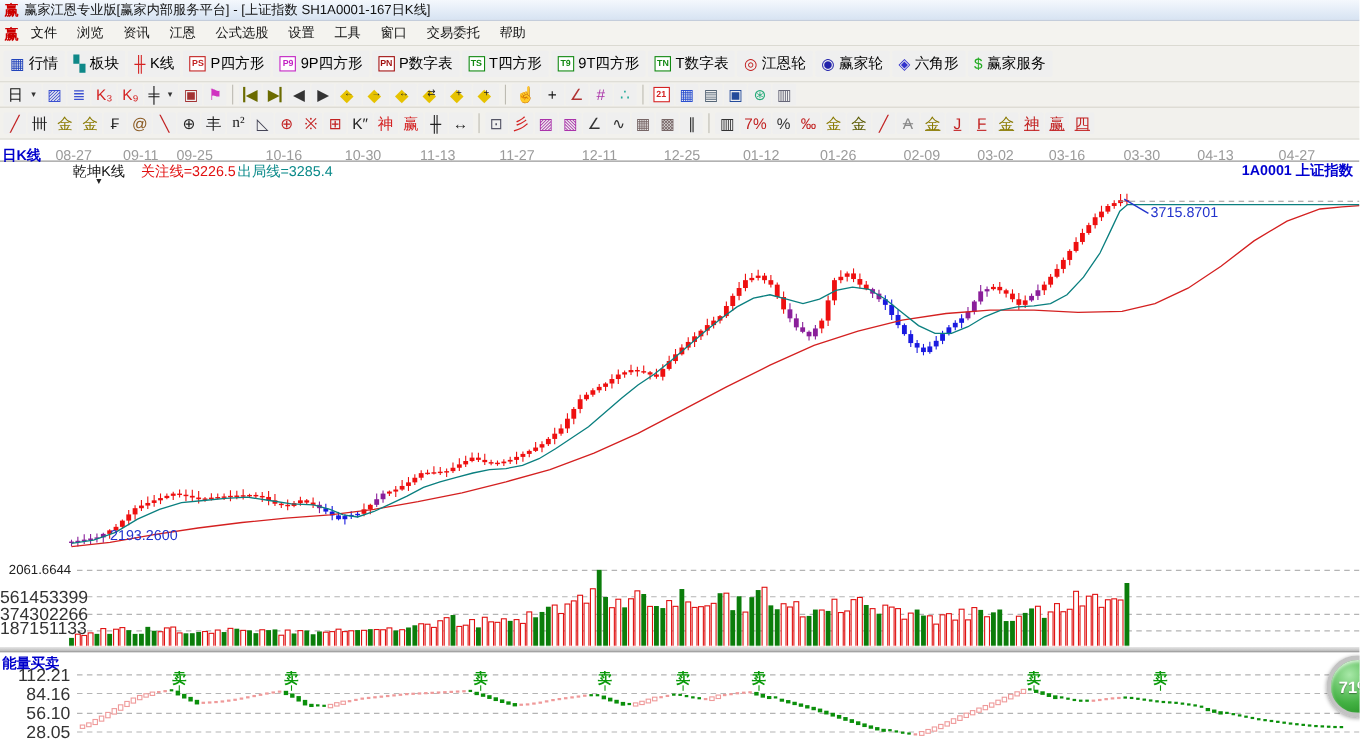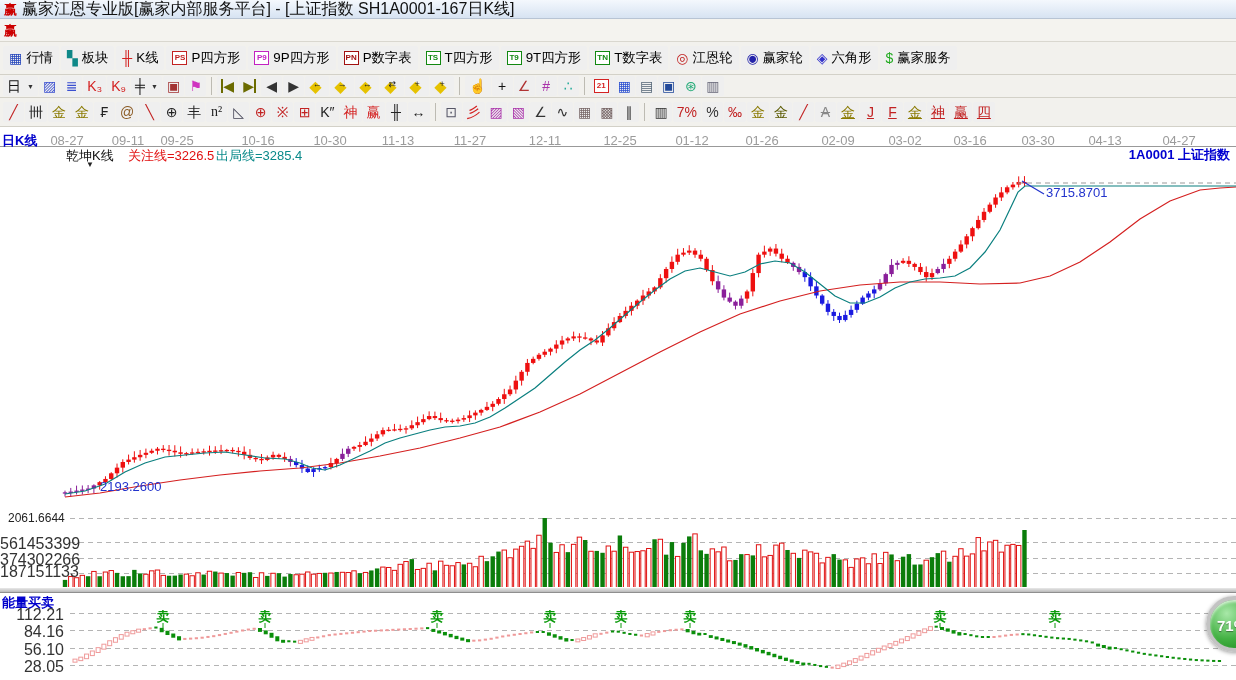--- a/index.html
+++ b/index.html
@@ -3,21 +3,21 @@
 <meta charset="utf-8">
 <style>
   * { box-sizing: border-box; margin: 0; padding: 0; }
   html,body { width:1236px; height:680px; overflow:hidden; background:#fff;
     font-family:"Liberation Sans","DejaVu Sans",sans-serif; font-size:12px; color:#111; }
 
   
   .titlebar { height:19px; display:flex; align-items:center; gap:5px; padding:0 4px;
     background:linear-gradient(#f4f8fd,#d7e3f2); border-bottom:1px solid #b8c4d4; }
   .app-logo { color:#c00; font-weight:bold; font-size:13px; line-height:1; }
-  .title-text { font-size:16px; color:#111;text-align:center; }
+  .title-text { font-size:12px; color:#111;text-align:center; }
 
   .menubar { height:23px; display:flex; align-items:center; gap:2px; padding:0 4px;
     background:#f4f3ef; border-bottom:1px solid #d9d7cf; }
   .menu-item { padding:3px 9px; cursor:default; }
 
   .toolbar { display:flex; align-items:center; background:#f2f1ed; border-bottom:1px solid #d3d1c8; padding:0 3px; }
   .tb1 { height:33px; gap:2px; }
   .tb2 { height:23px; gap:1px; }
   .tb3 { height:29px; gap:1px; }
   .tb-btn { display:inline-flex; align-items:center; gap:4px; padding:1px 5px; height:24px;
@@ -58,20 +58,21 @@
 </head>
 <body>
 
 <div class="titlebar">
   <span class="app-logo">赢</span>
   <span class="title-text">赢家江恩专业版[赢家内部服务平台] - [上证指数  SH1A0001-167日K线]</span>
 </div>
 
 <div class="menubar">
   <span class="app-logo">赢</span>
+  <span id="menu-items"><span class="menu-item">文件</span><span class="menu-item">浏览</span><span class="menu-item">资讯</span><span class="menu-item">江恩</span><span class="menu-item">公式选股</span><span class="menu-item">设置</span><span class="menu-item">工具</span><span class="menu-item">窗口</span><span class="menu-item">交易委托</span><span class="menu-item">帮助</span></span>
 </div>
 
 <div class="toolbar tb1" id="toolbar-main">
     <button class="tb-btn">
       <span class="tb-icon" style="color: rgb(34, 68, 187);">▦</span>
       <span>行情</span>
     </button>
     <button class="tb-btn">
       <span class="tb-icon" style="color: rgb(14, 136, 136);">▚</span>
       <span>板块</span>

